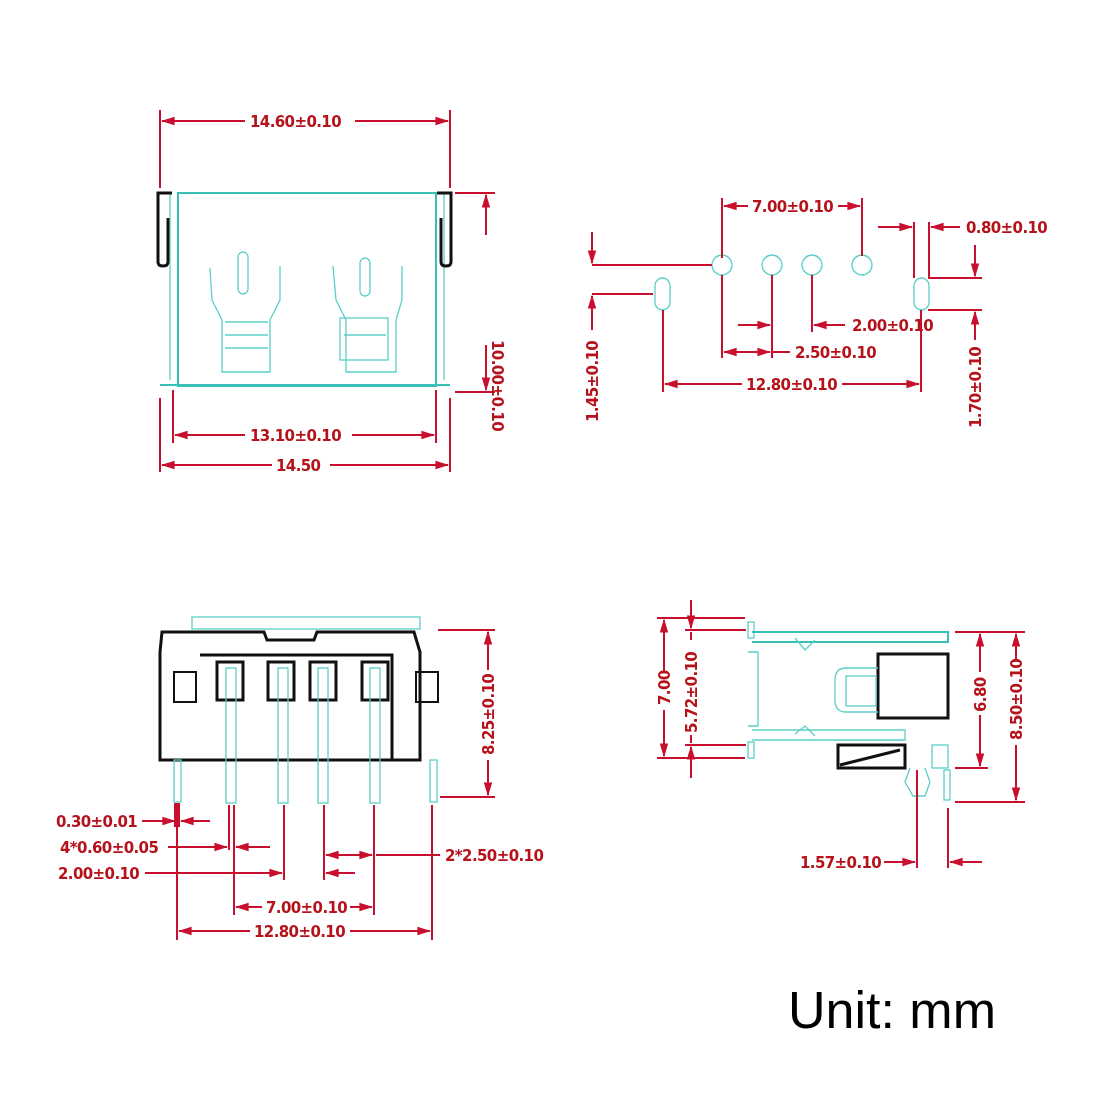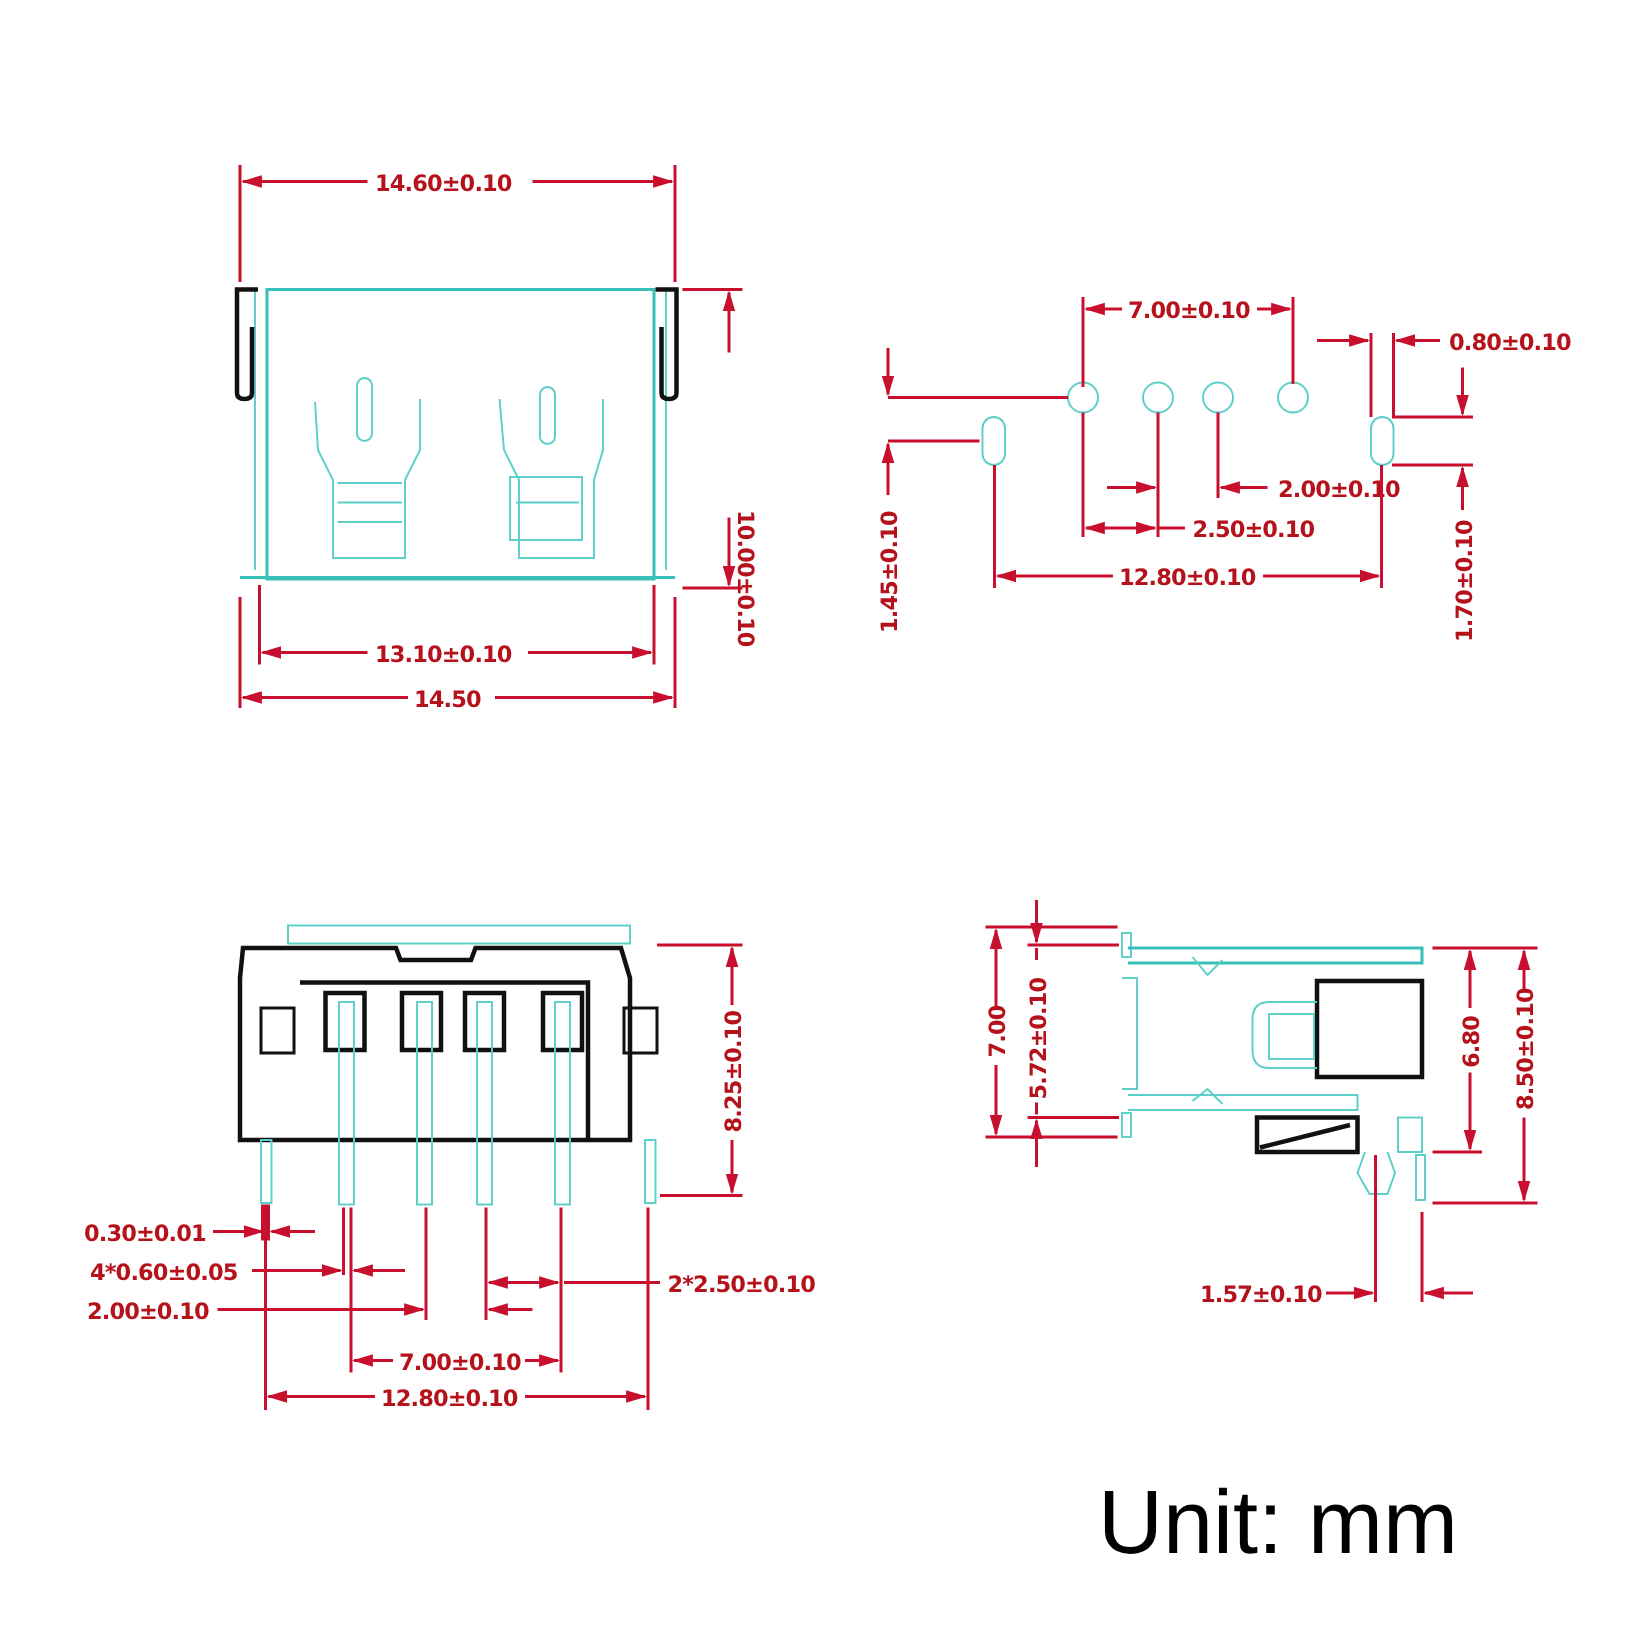--- a/index.html
+++ b/index.html
@@ -4,21 +4,21 @@
 <style>
   html, body { margin: 0; padding: 0; background: #ffffff; }
   body { width: 1100px; height: 1100px; position: relative; overflow: hidden; font-family: "DejaVu Sans Condensed", "DejaVu Sans", sans-serif; }
   svg { position: absolute; left: 0; top: 0; }
   .dim { fill: #b5121b; font-family: "DejaVu Sans", sans-serif; font-size: 15px; font-weight: bold; letter-spacing: -0.6px; }
   .red { stroke: #c8102e; stroke-width: 2; fill: none; }
   .cyan { stroke: #38bfb8; stroke-width: 2; fill: none; }
   .cyanthin { stroke: #5ccfc8; stroke-width: 1.3; fill: none; }
   .black { stroke: #111111; stroke-width: 3; fill: none; }
   .blackthin { stroke: #111111; stroke-width: 2; fill: none; }
-  .unit { position: absolute; left: 732px; top: 980px; font-family: "Liberation Sans", sans-serif; font-size: 60px; color: #000; }
+  .unit { position: absolute; left: 788px; top: 980px; font-family: "Liberation Sans", sans-serif; font-size: 52px; color: #000; }
 </style>
 </head>
 <body>
 
 <svg width="1100" height="1100" viewBox="0 0 1100 1100" xmlns="http://www.w3.org/2000/svg">
   <defs>
     <marker id="arr" viewBox="0 0 10 10" refX="9" refY="5" markerWidth="7" markerHeight="7" orient="auto-start-reverse">
       <path d="M0,2 L10,5 L0,8 z" fill="#c8102e"></path>
     </marker>
   </defs>

